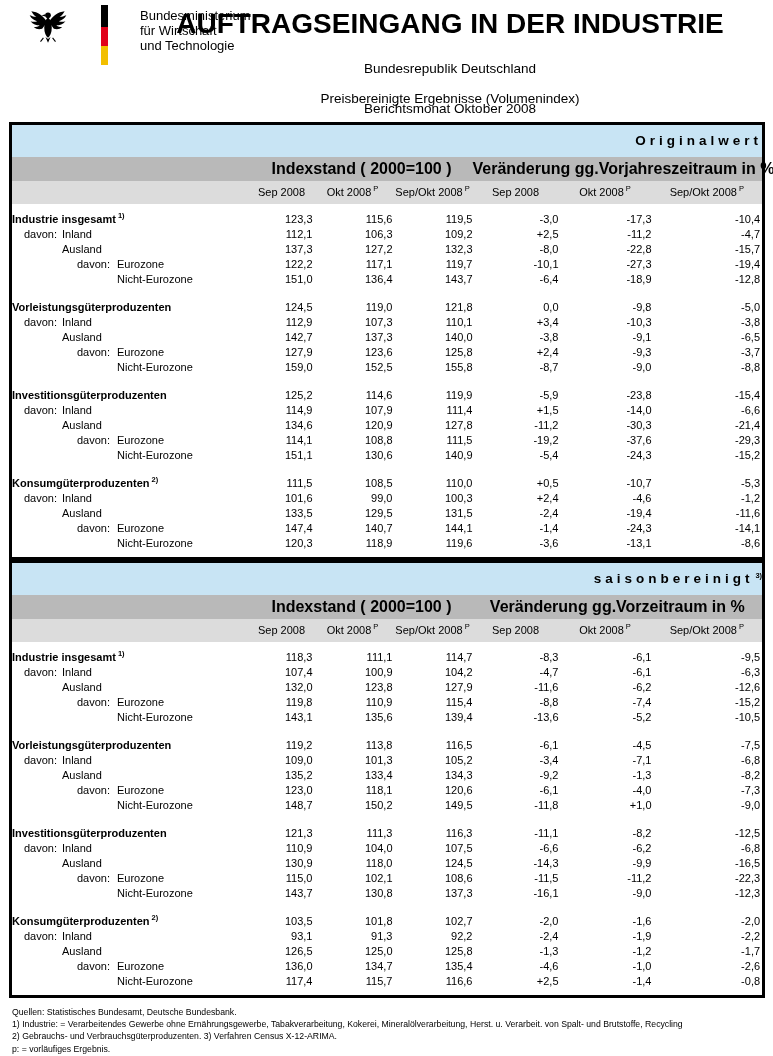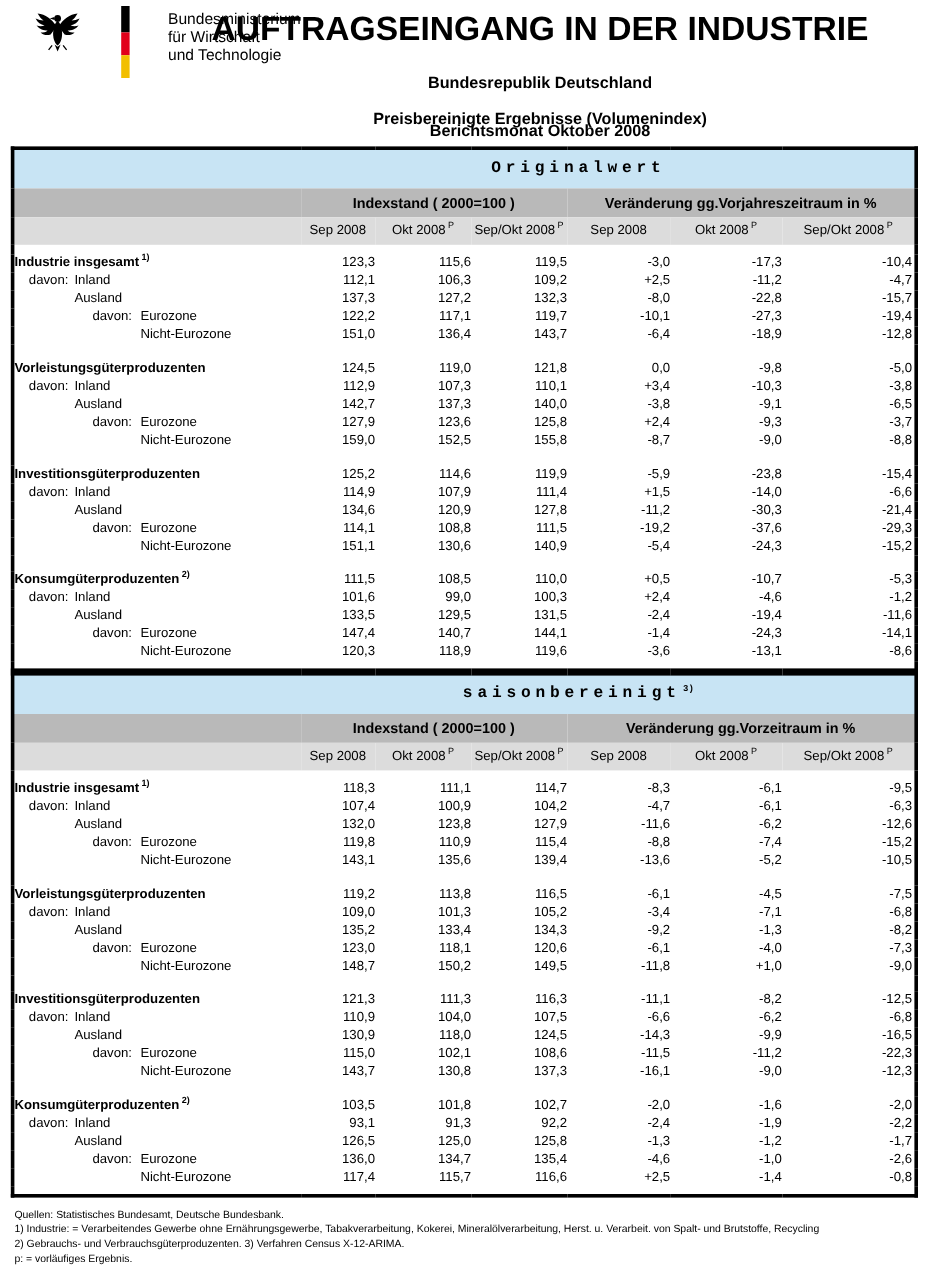--- a/index.html
+++ b/index.html
@@ -14,35 +14,35 @@
 
   
   .logo { position: absolute; left: 28px; top: 5px; display: flex; align-items: flex-start; gap: 23px; }
   .eagle { width: 40px; height: 38px; margin-top: 3px; }
   .flagbar { width: 7px; height: 60px; margin-left: 10px; display: flex; flex-direction: column; }
   .flag-seg.s0 { height: 22px; } .flag-seg.s1 { height: 19px; } .flag-seg.s2 { height: 19px; }
   .ministry { margin-left: 9px; font-size: 13px; line-height: 15px; padding-top: 3px; }
 
   .titles { position: absolute; left: 140px; top: 0; width: 620px; height: 122px; text-align: center; }
   .doc-title { position: absolute; top: 8px; width: 100%; font-size: 28px; font-weight: bold; margin: 0; letter-spacing: 0px; }
-  .doc-sub { position: absolute; width: 100%; font-size: 13.5px; font-weight: bold; }
+  .doc-sub { position: absolute; width: 100%; font-size: 13.5px; font-weight: normal; }
   .doc-sub.s1 { top: 61px; } .doc-sub.s2 { top: 91px; text-align: center; } .doc-sub.s3 { top: 101px; top: 101px; }
   .doc-sub.s2 { top: 91px; } .doc-sub.s3 { top: 101px; }
 
   
   .tables { position: absolute; top: 122px; left: 9px; width: 755px; }
   table.data { border-collapse: collapse; table-layout: fixed; width: 755px; border: 3px solid #000; font-size: 11px; }
   table.data th, table.data td { padding: 0; }
 
   tr.band-section th {
     height: 33px; font-size: 13.5px; font-weight: bold;
-    letter-spacing: 4px; text-align: center; padding-left: 190px; font-family: Liberation Mono, monospace;
+    letter-spacing: 4px; text-align: right; padding-left: 190px;
   }
   tr.band-section sup { letter-spacing: 0; }
-  tr.band-group th { height: 24px; font-size: 12px; font-weight: bold; text-align: center; white-space: nowrap; }
+  tr.band-group th { height: 24px; font-size: 16px; font-weight: bold; text-align: center; white-space: nowrap; }
   tr.band-cols th { height: 23px; font-size: 11px; font-weight: normal; text-align: center; white-space: nowrap; }
 
   tbody td { height: 15px; line-height: 15px; vertical-align: middle; }
   td.num { text-align: right; padding-right: 4px; white-space: nowrap; }
   td.num.last { padding-right: 2px; }
   td.lbl { padding-left: 12px; white-space: nowrap; }
   tr.lvl0 td.lbl { font-weight: bold; }
   .prefix { display: inline-block; }
   .prefix.l1 { margin-left: 12px; width: 38px; }
   .prefix.l2 { margin-left: 65px; width: 40px; }

